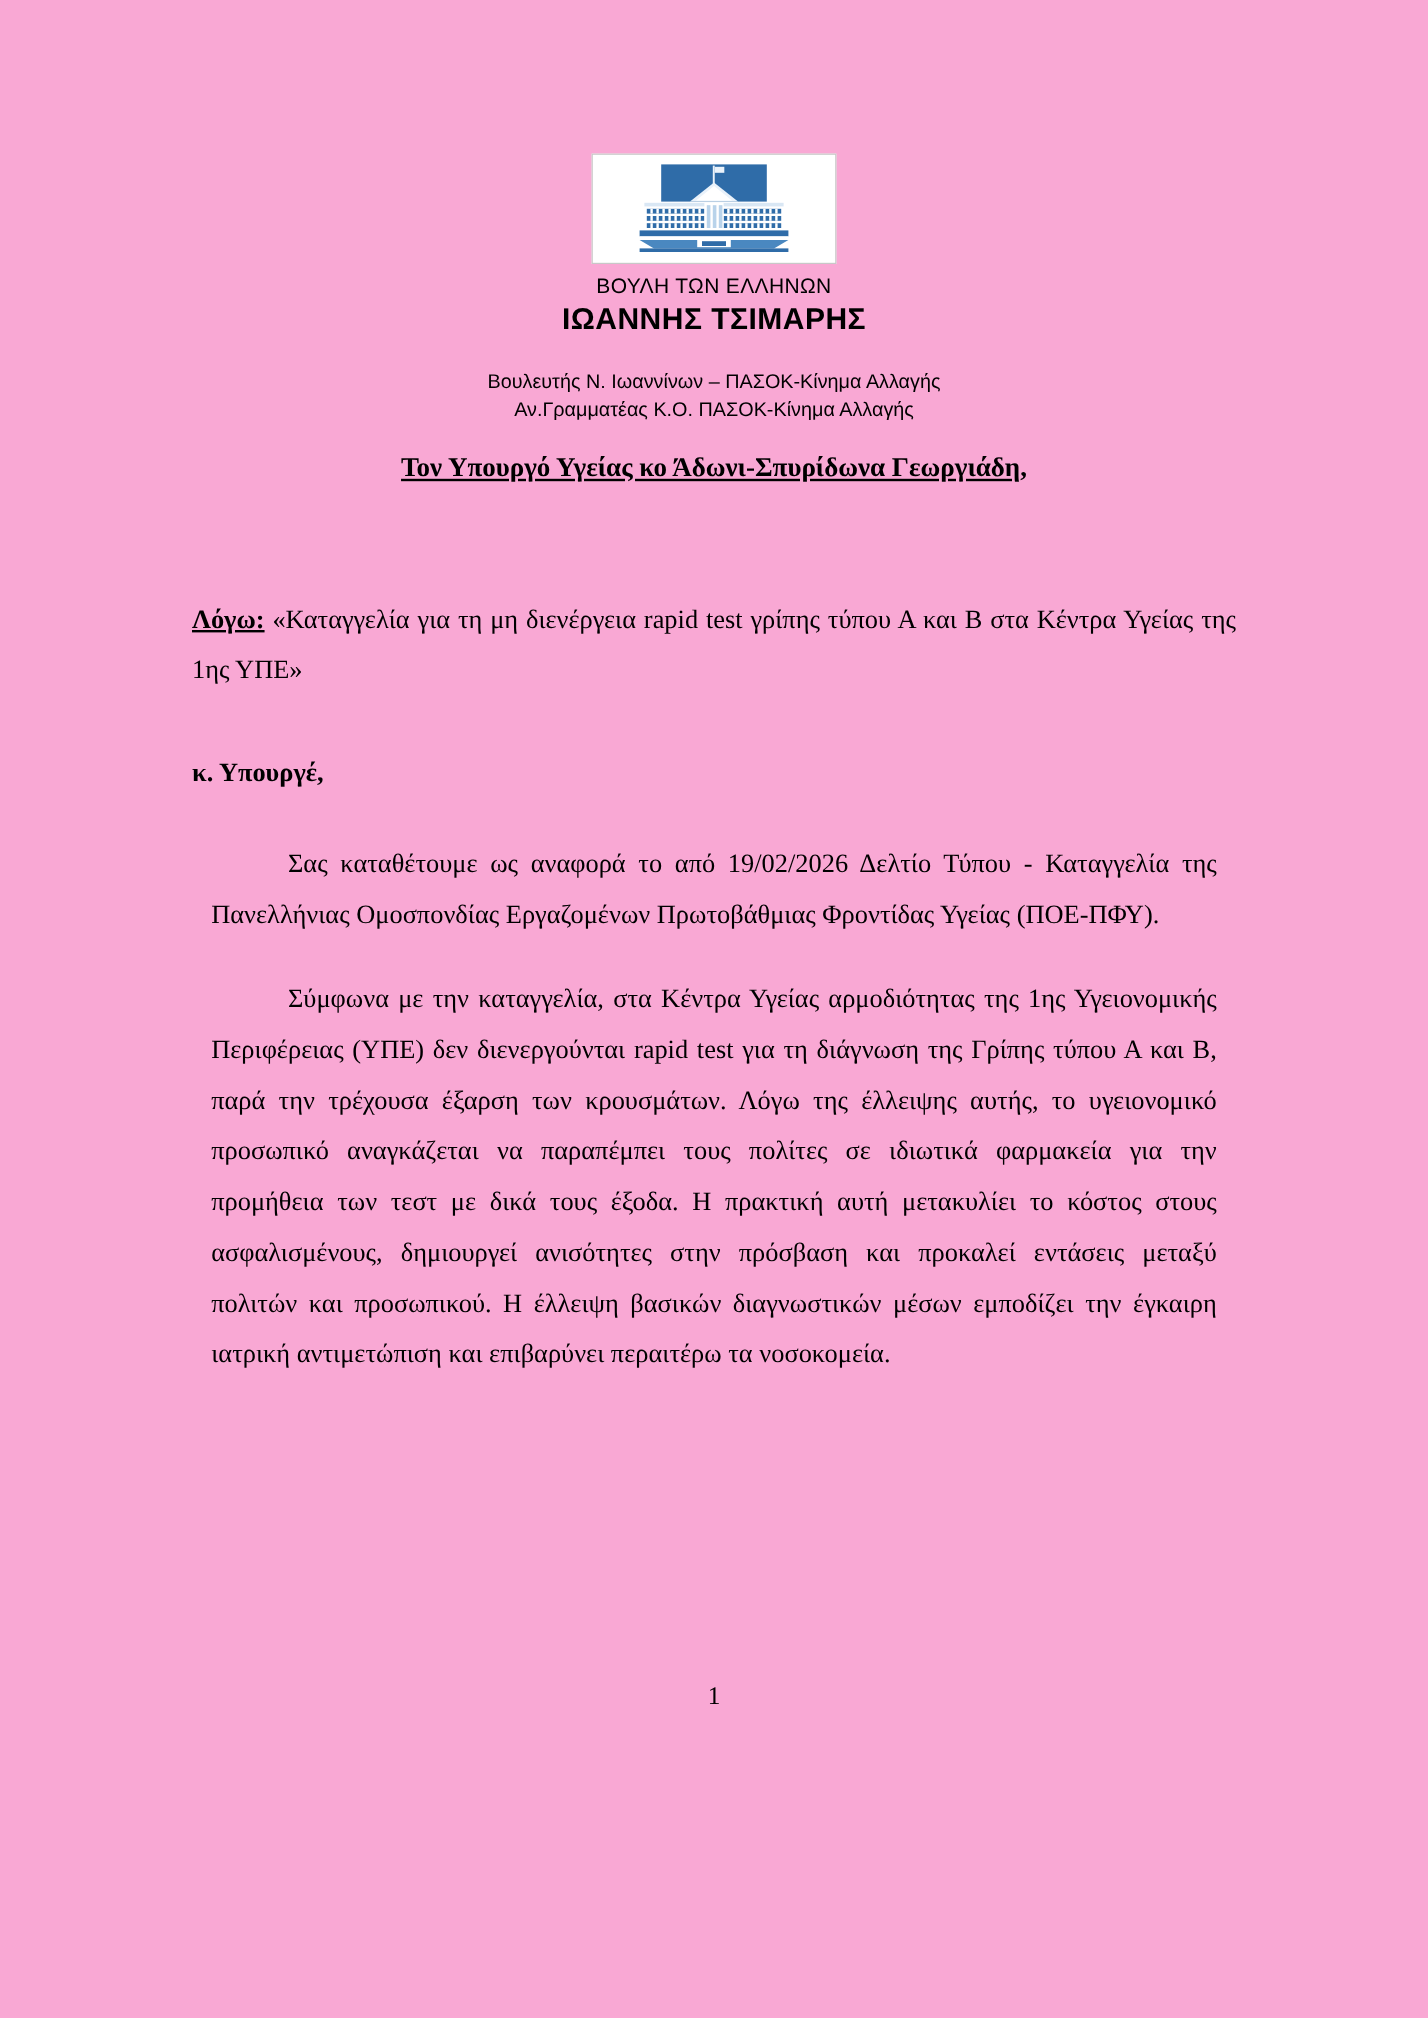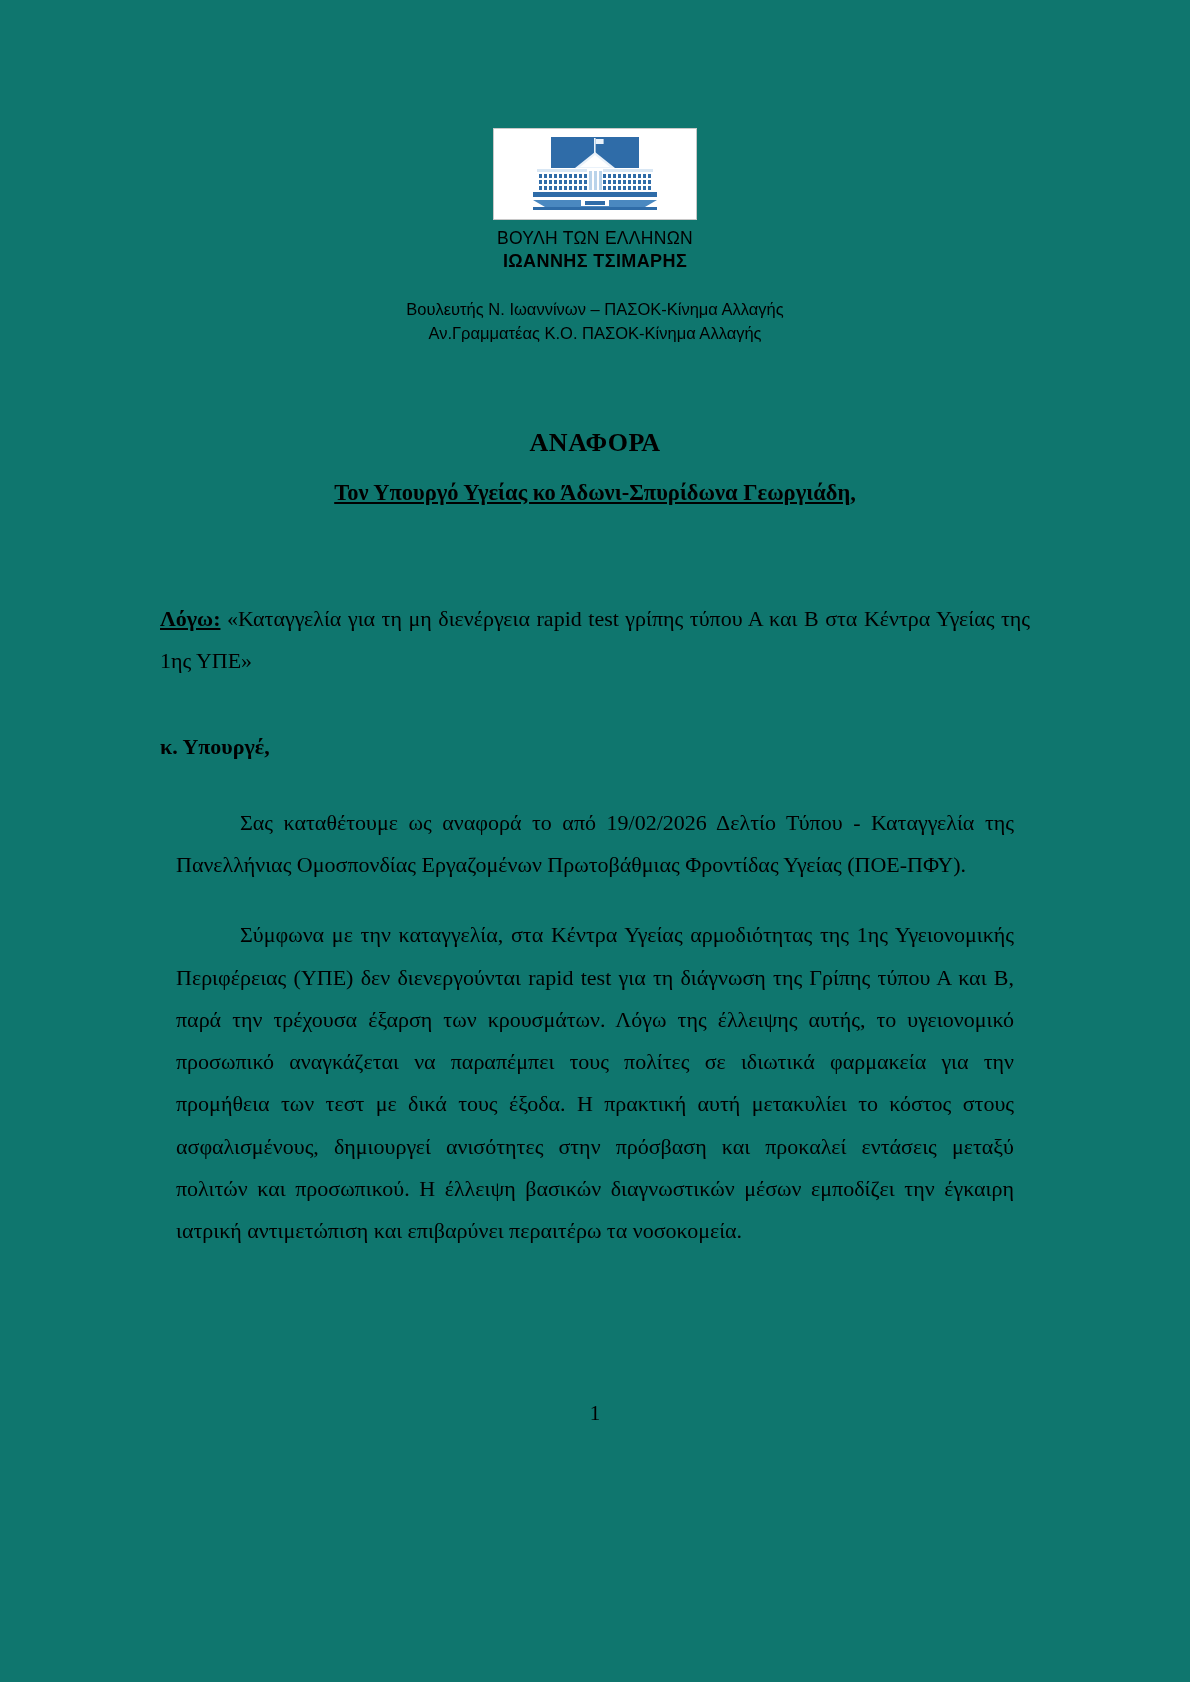--- a/index.html
+++ b/index.html
@@ -10,21 +10,21 @@
   }
   body {
     font-family: "Liberation Serif", "DejaVu Serif", serif;
     color: #000000;
   }
   .page {
     position: relative;
     width: 1190px;
     height: 1682px;
     margin: 0 auto;
-    background: #0f766e;
+    background: #f9a8d4;
     box-sizing: border-box;
     overflow: hidden;
   }
 
   
   .letterhead {
     padding-top: 128px;
     text-align: center;
   }
   .logo-box {
@@ -43,21 +43,21 @@
   }
   .org-name {
     font-family: "Liberation Sans", "DejaVu Sans", sans-serif;
     font-size: 17.5px;
     letter-spacing: 0.3px;
     margin-top: 7px;
     line-height: 1.28;
   }
   .mp-name {
     font-family: "Liberation Sans", "DejaVu Sans", sans-serif;
-    font-size: 18px;
+    font-size: 25px;
     font-weight: bold;
     letter-spacing: 0.4px;
     line-height: 1.3;
     margin-top: 1px;
   }
   .mp-role {
     font-family: "Liberation Sans", "DejaVu Sans", sans-serif;
     font-size: 16.5px;
     line-height: 1.45;
     margin-top: 24px;
@@ -235,21 +235,20 @@
 
     <div class="org-name">ΒΟΥΛΗ ΤΩΝ ΕΛΛΗΝΩΝ</div>
     <div class="mp-name">ΙΩΑΝΝΗΣ ΤΣΙΜΑΡΗΣ</div>
 
     <div class="mp-role">
       <div>Βουλευτής Ν. Ιωαννίνων – ΠΑΣΟΚ-Κίνημα Αλλαγής</div>
       <div>Αν.Γραμματέας Κ.Ο. ΠΑΣΟΚ-Κίνημα Αλλαγής</div>
     </div>
   </div>
 
-  <div class="doc-title">ΑΝΑΦΟΡΑ</div>
   <div class="addressee">Τον Υπουργό Υγείας κο Άδωνι-Σπυρίδωνα Γεωργιάδη,</div>
 
   <div class="body-block">
 
     <div class="subject">
       <span class="lbl">Λόγω:</span>
       <span>«Καταγγελία για τη μη διενέργεια rapid test γρίπης τύπου Α και Β στα Κέντρα Υγείας της 1ης ΥΠΕ»</span>
     </div>
 
     <div class="salutation">κ. Υπουργέ,</div>

